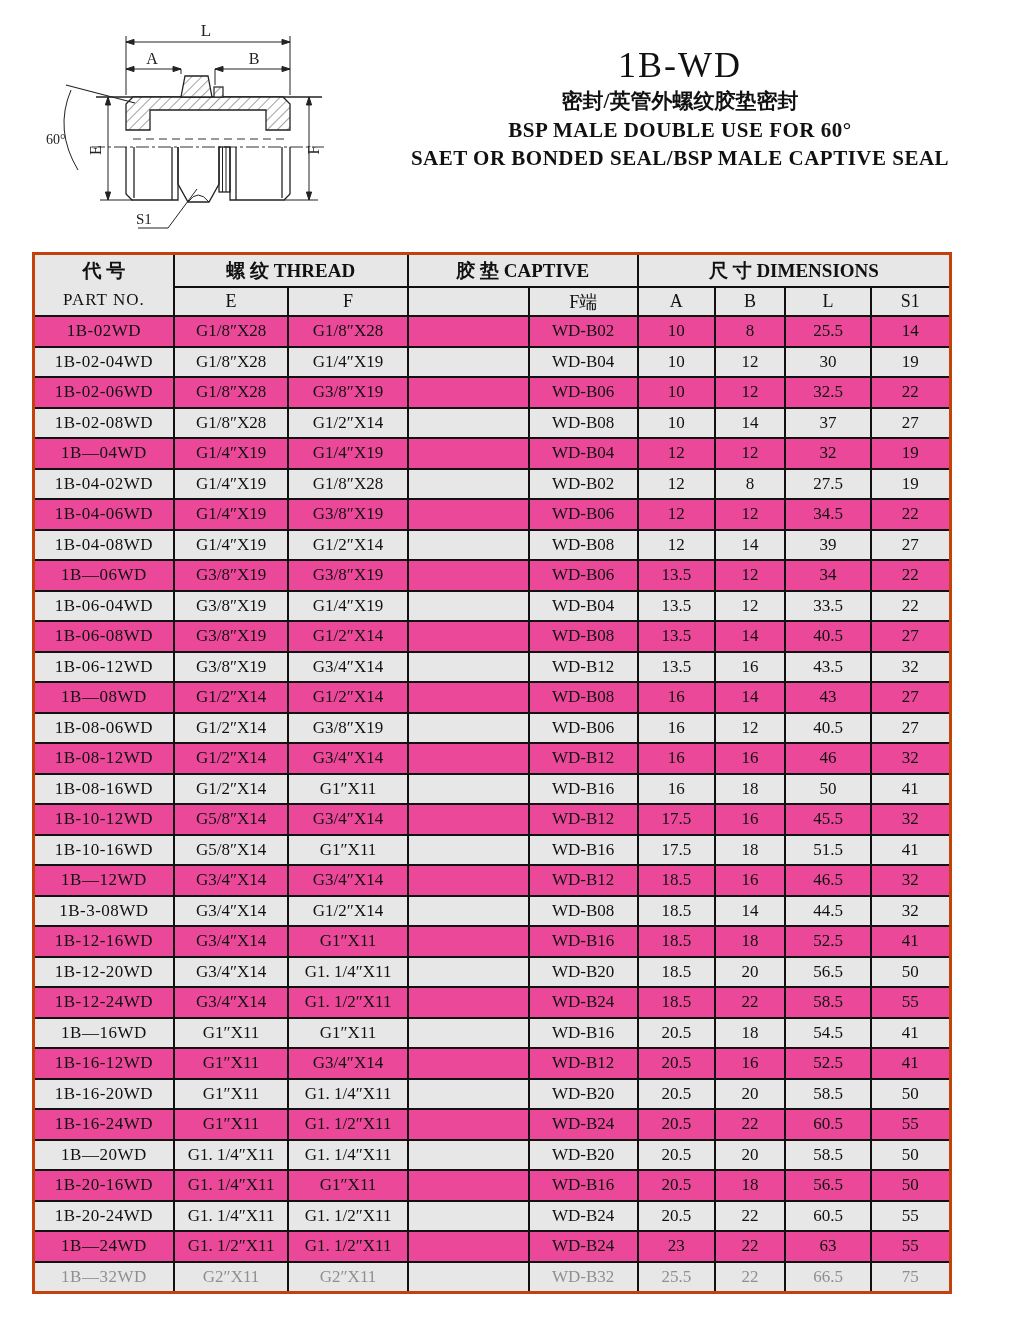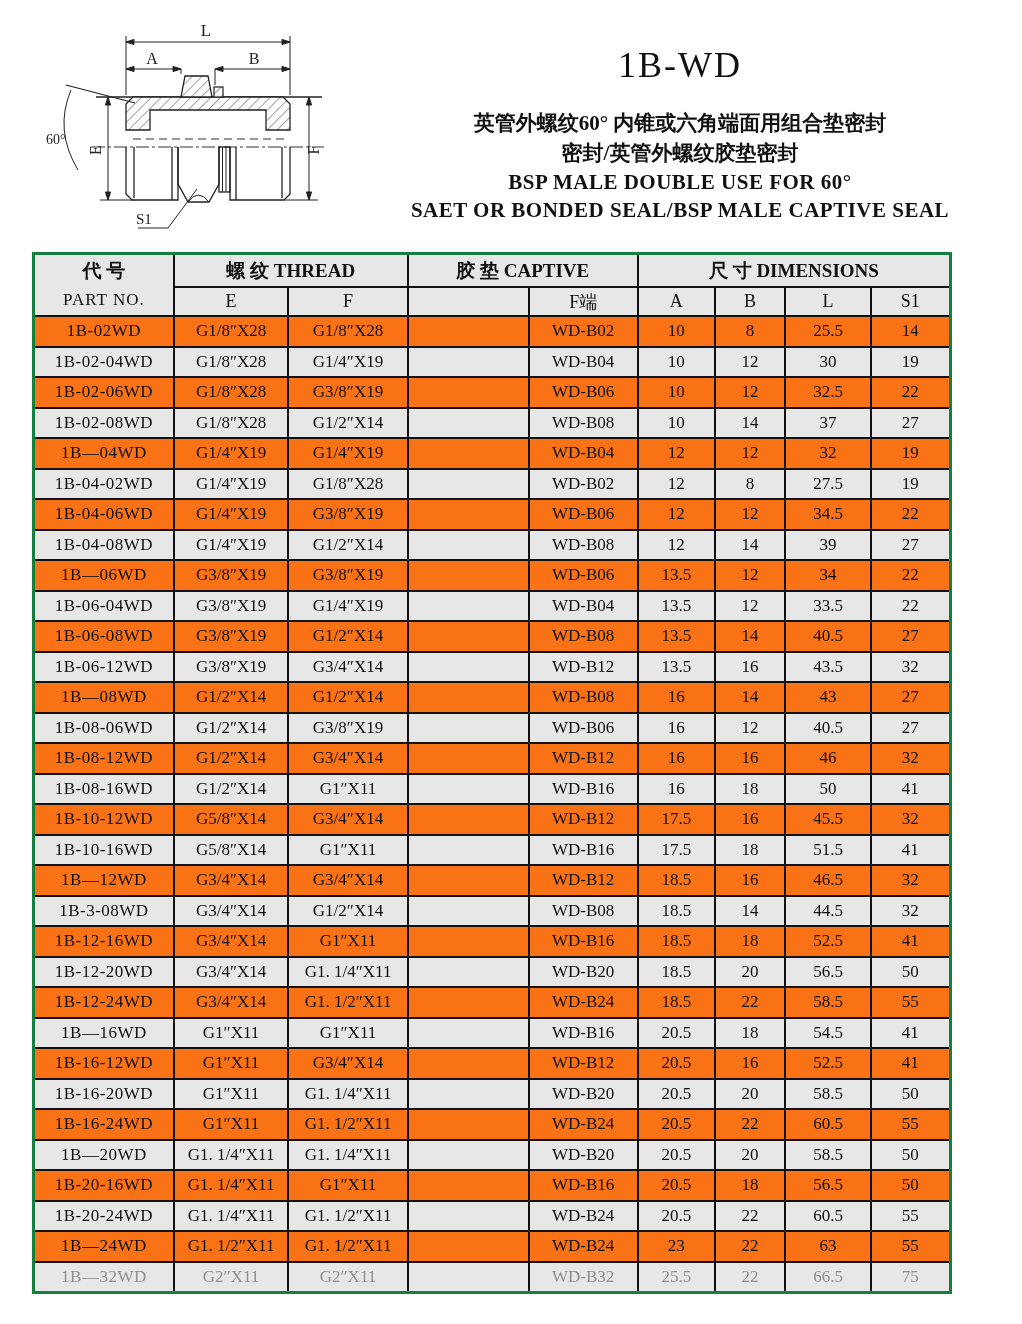--- a/index.html
+++ b/index.html
@@ -3,28 +3,28 @@
 <meta charset="utf-8">
 <style>
   html,body{margin:0;padding:0;background:#ffffff;}
   .page{
     position:relative;width:1022px;height:1324px;background:#fff;color:#111;
     font-family:"Liberation Serif", serif;overflow:hidden;
   }
   
   .drawing{position:absolute;left:38px;top:12px;}
   .titleblock{position:absolute;left:400px;top:44px;width:560px;text-align:center;}
-  .doc-title{font-size:36px;letter-spacing:2px;font-weight:normal;margin-bottom:22px;}
+  .doc-title{font-size:36px;letter-spacing:2px;font-weight:normal;}
   .cn-line{font-size:21px;font-weight:bold;line-height:30px;white-space:nowrap;}
   .en-line{font-size:21px;font-weight:bold;line-height:28px;white-space:nowrap;letter-spacing:0.5px;}
   
   table.parts{
     position:absolute;left:32px;top:252px;width:920px;
-    border-collapse:collapse;table-layout:fixed;background:#f97316;
-    border:3px solid #15803d;
+    border-collapse:collapse;table-layout:fixed;background:#ec4899;
+    border:3px solid #c2410c;
   }
   table.parts th, table.parts td{
     border:2px solid #111;text-align:center;vertical-align:middle;
     padding:0 2px;font-size:17px;overflow:hidden;white-space:nowrap;
   }
   thead th{background:#e7e7e7;font-weight:bold;}
   tr.hdr-group th{height:31px;font-size:19px;}
   tr.hdr-sub th{height:27px;font-size:18px;font-weight:normal;}
   th.part-head div{line-height:29px;}
   th.part-head .cnl{font-size:19px;}
@@ -124,21 +124,20 @@
     <text x="8" y="132" font-size="14" fill="#222">60°</text>
 
     <g stroke="#222" stroke-width="1" fill="none">
       <path d="M100 216 L130 216 L159 177"></path>
     </g>
     <text x="98" y="212" font-size="15" fill="#222">S1</text>
   </svg>
 
   <div class="titleblock">
     <div class="doc-title">1B-WD</div>
-    <div class="cn-line">英管外螺纹60° 内锥或六角端面用组合垫密封</div>
     <div class="cn-line">密封/英管外螺纹胶垫密封</div>
     <div class="en-line">BSP MALE DOUBLE USE FOR 60°</div>
     <div class="en-line">SAET OR BONDED SEAL/BSP MALE CAPTIVE SEAL</div>
   </div>
 
   <table class="parts">
     <colgroup>
       <col style="width:15.3%">
         <col style="width:12.5%">
         <col style="width:13.0%">

